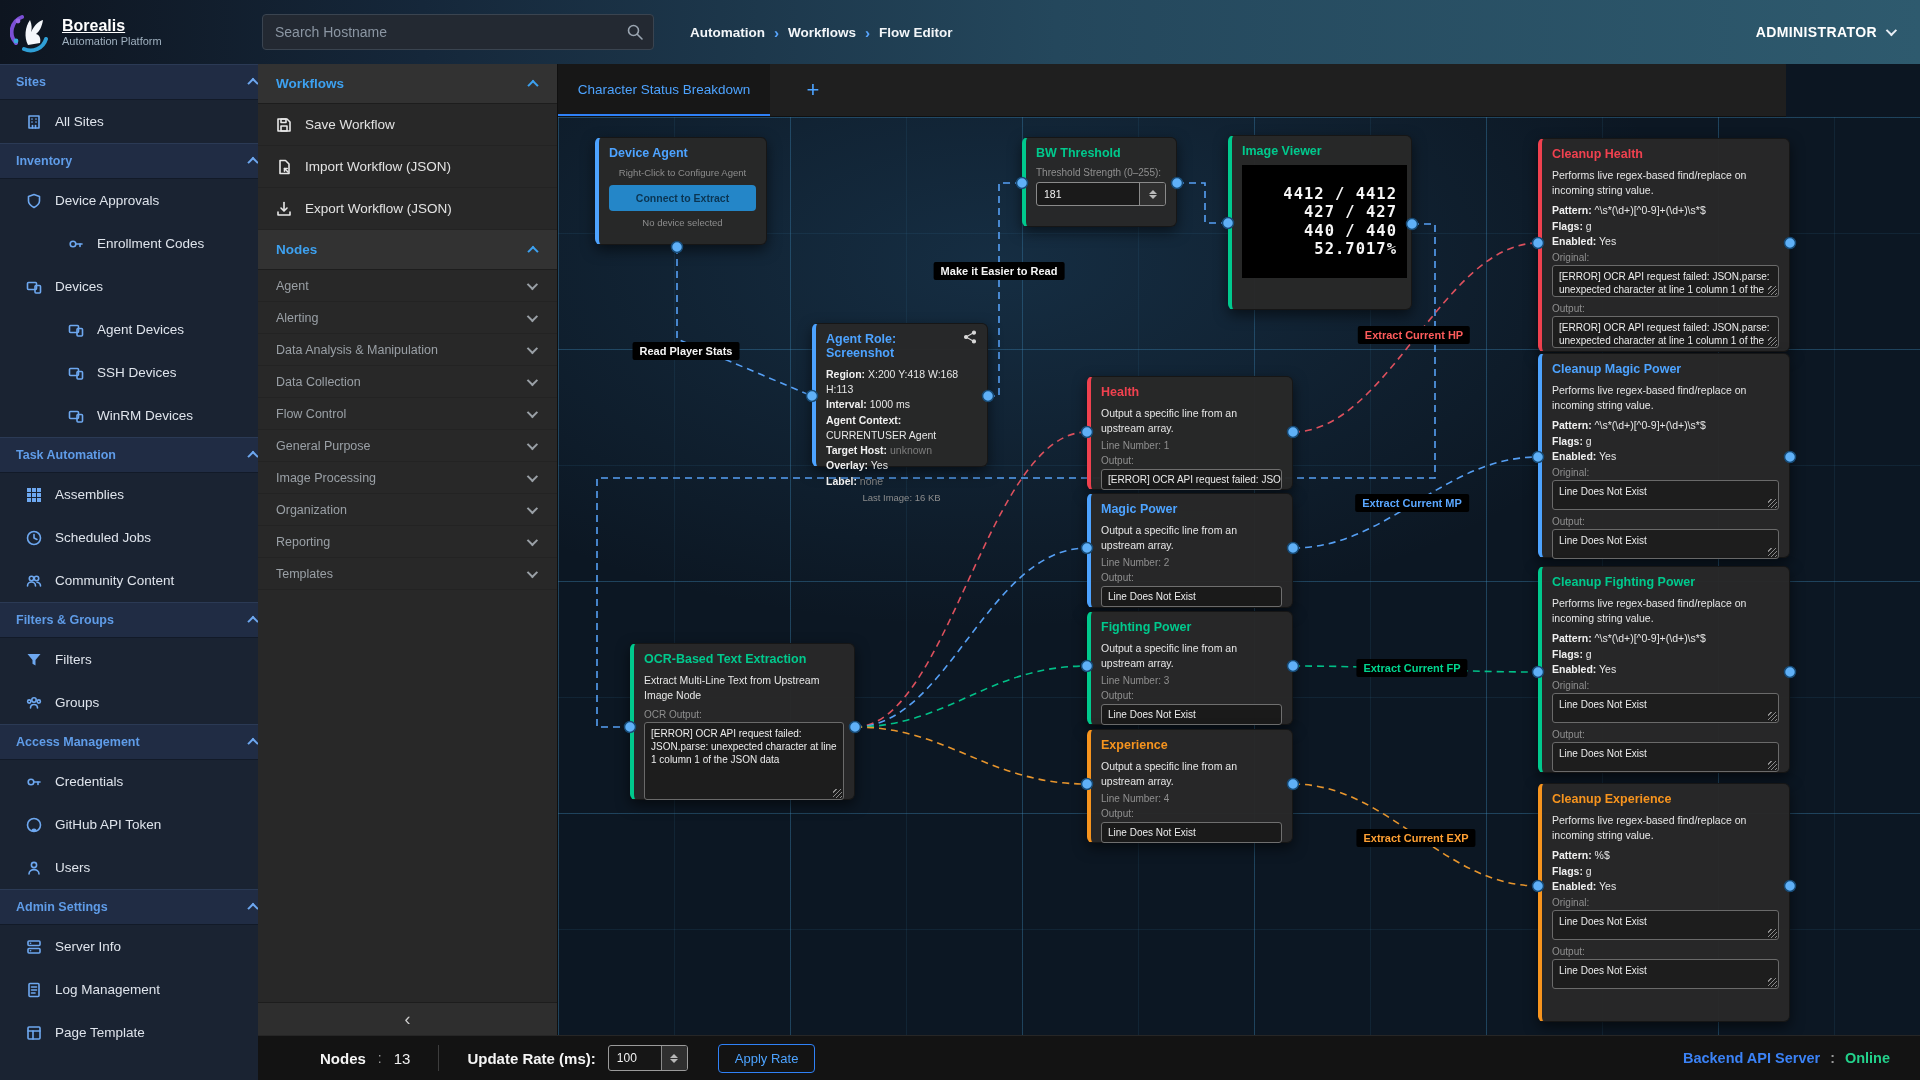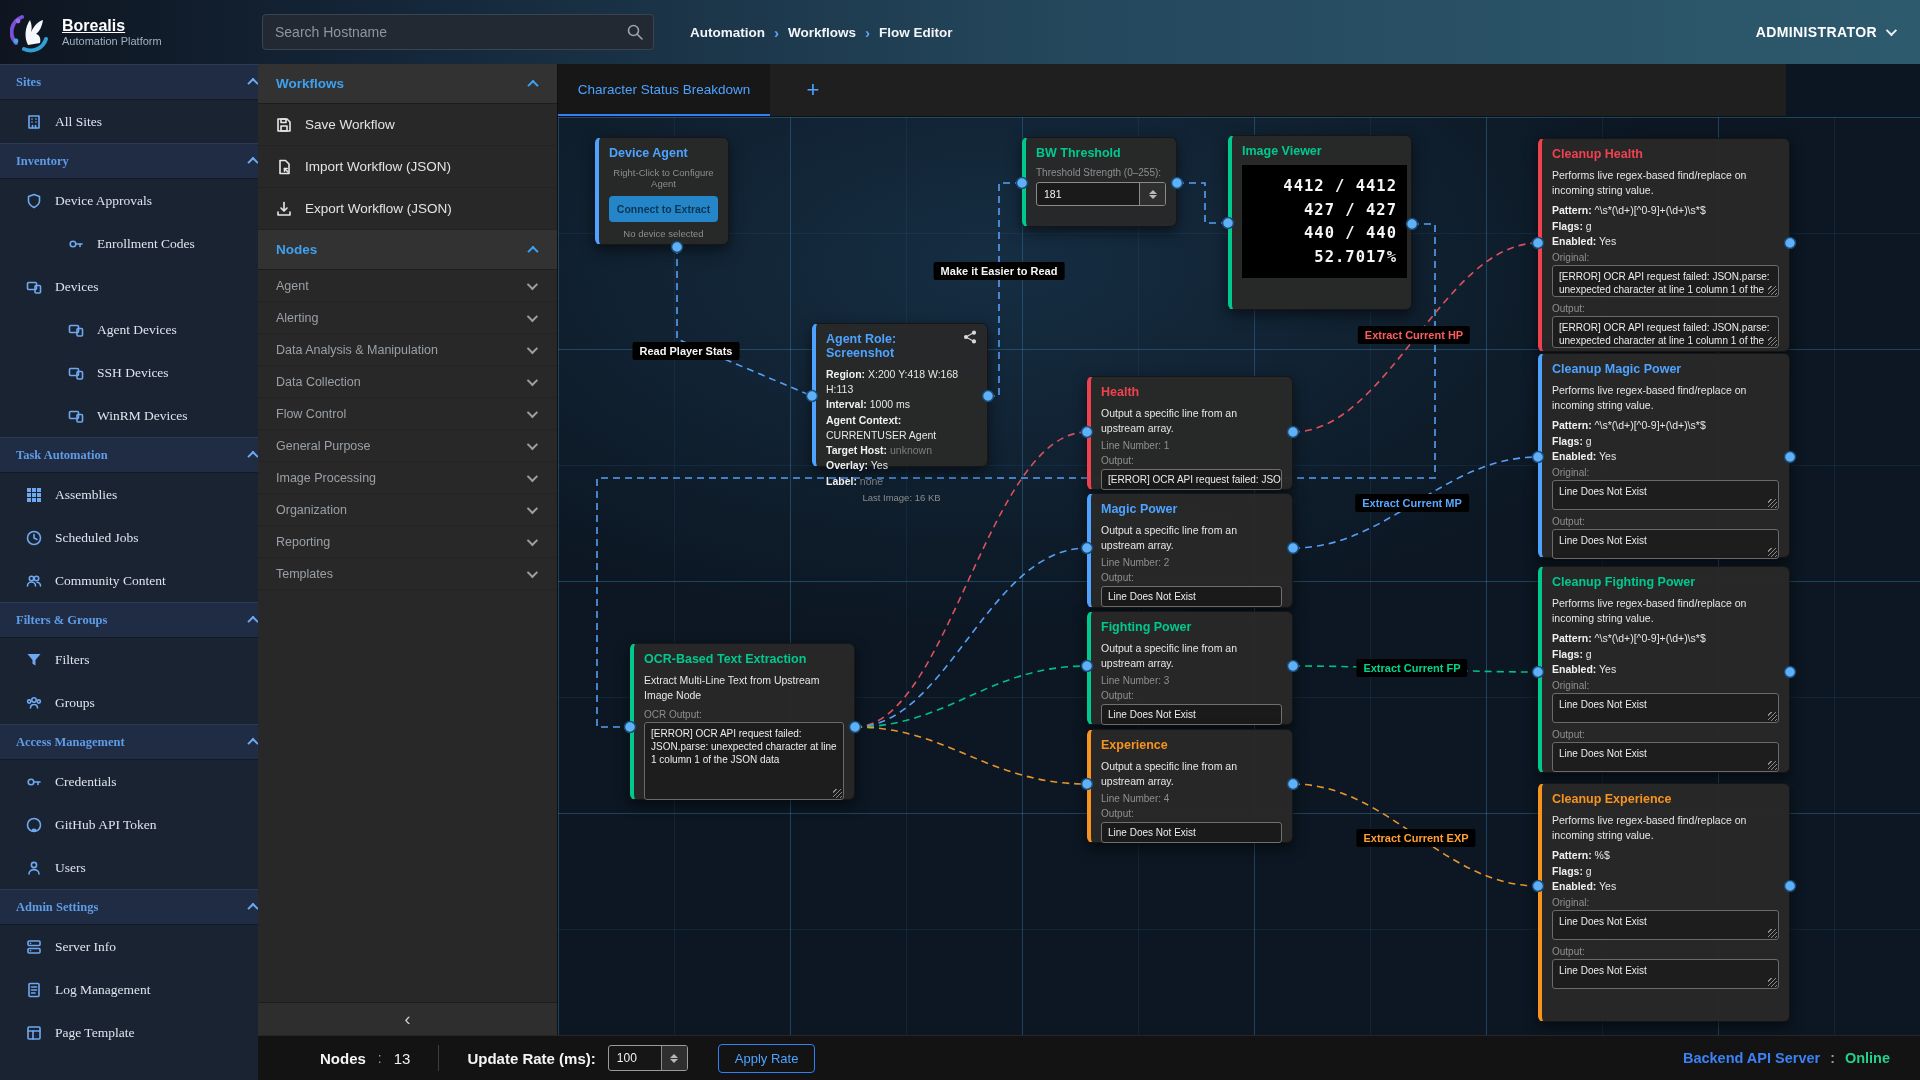--- a/index.html
+++ b/index.html
@@ -29,21 +29,21 @@
 
   .chev { display:inline-block; width:8px; height:8px; border-right:2px solid #6ea8f0;
           border-bottom:2px solid #6ea8f0; }
   .chev.up   { transform:rotate(-135deg) translate(-1px,-1px); }
   .chev.down { transform:rotate(45deg) translateY(-2px); }
   .chev.white{ border-color:#e8eef5; }
   .chev.gray { border-color:#9aa0a6; }
 
   
   .sidebar { position:absolute; left:0; top:64px; width:280px; height:1016px;
-             background:#1a2332; z-index:40; border-right:1px solid #0a0e14;font-family:Liberation Serif, serif; }
+             background:#1a2332; z-index:40; border-right:1px solid #0a0e14; }
   .sec-h { height:36px; display:flex; align-items:center; justify-content:space-between;
            padding:0 22px 0 16px; background:#202c44; border-top:1px solid #2b3a55;
            border-bottom:1px solid #121a28; cursor:pointer; }
   .sec-h span.t { color:#5f9ce8; font-size:12.5px; font-weight:bold; }
   .s-item { height:43px; display:flex; align-items:center; gap:13px; padding-left:26px;
             color:#dfe4ec; font-size:13.5px; cursor:pointer; }
   .s-item.lvl2 { padding-left:68px; }
   .s-item svg { flex:0 0 auto; }
 
   
@@ -120,21 +120,21 @@
         background:#1a1a1a; overflow:hidden; }
   .numfield input { flex:1; background:transparent; border:none; color:#f2f2f2; font-size:10.5px;
         padding:5px 7px; width:50px; font-family:"Liberation Sans",sans-serif; }
   .spin { width:26px; background:#2f2f2f; border-left:1px solid #8a8a8a; display:flex;
         flex-direction:column; align-items:center; justify-content:center; gap:1px; cursor:pointer; }
   .spin i { display:block; width:0; height:0; border-left:4px solid transparent;
         border-right:4px solid transparent; }
   .spin i.u { border-bottom:4px solid #b9b9b9; }
   .spin i.d { border-top:4px solid #b9b9b9; }
 
-  .img-screen { margin-top:4px; background:#000; width:165px; height:113px; padding:12px 10px;
+  .img-screen { margin-top:4px; background:#000; width:165px; height:113px; padding:20px 10px;
         display:flex; flex-direction:column; justify-content:space-between; }
   .img-screen div { color:#f5f5f5; font-family:"DejaVu Sans Mono", monospace; font-weight:bold;
         font-size:15.5px; text-align:right; letter-spacing:1px; }
 
   .edge-label { position:absolute; z-index:4; transform:translate(-50%,-50%);
         background:#000; padding:3px 7px; border-radius:2px; font-size:11px; font-weight:bold;
         white-space:nowrap; }
   .el-white  { color:#f5f5f5; } .el-red { color:#ff5c5c; }
   .el-blue   { color:#5aa7ff; } .el-green { color:#00d68f; } .el-orange { color:#ffa033; }
 
@@ -480,21 +480,21 @@
       <path class="e-red" d="M735,315 C830,315 885,126 980,126"></path>
       <path class="e-blue" d="M735,431 C830,431 885,340 980,340"></path>
       <path class="e-green" d="M735,549 C830,549 885,555 980,555"></path>
       <path class="e-orange" d="M735,667 C830,667 885,769 980,769"></path>
       <path class="e-red" d="M297,610 C390,610 430,315 529,315"></path>
       <path class="e-blue" d="M297,610 C390,610 430,431 529,431"></path>
       <path class="e-green" d="M297,610 C390,610 430,549 529,549"></path>
       <path class="e-orange" d="M297,610 C390,610 430,667 529,667"></path>
     </svg>
 
-    <div class="node b-blue" style="left:37px; top:20px; width:134px; height:108px;">
+    <div class="node b-blue" style="left:37px; top:20px; width:172px; height:108px;">
       <div class="n-title t-blue">Device Agent</div>
       <div class="hint center">Right-Click to Configure Agent</div>
       <button class="btn-connect">Connect to Extract</button>
       <div class="hint center">No device selected</div>
     </div>
 
     <div class="node b-blue" style="left:254px; top:206px; width:176px; height:144px;">
       <div class="n-title t-blue">
         <svg class="share-ic" width="14" height="14" viewBox="0 0 16 16" style="stroke:#d9d9d9; fill:#d9d9d9; stroke-width:1.2">
             <circle cx="12.5" cy="3" r="1.8"></circle>

